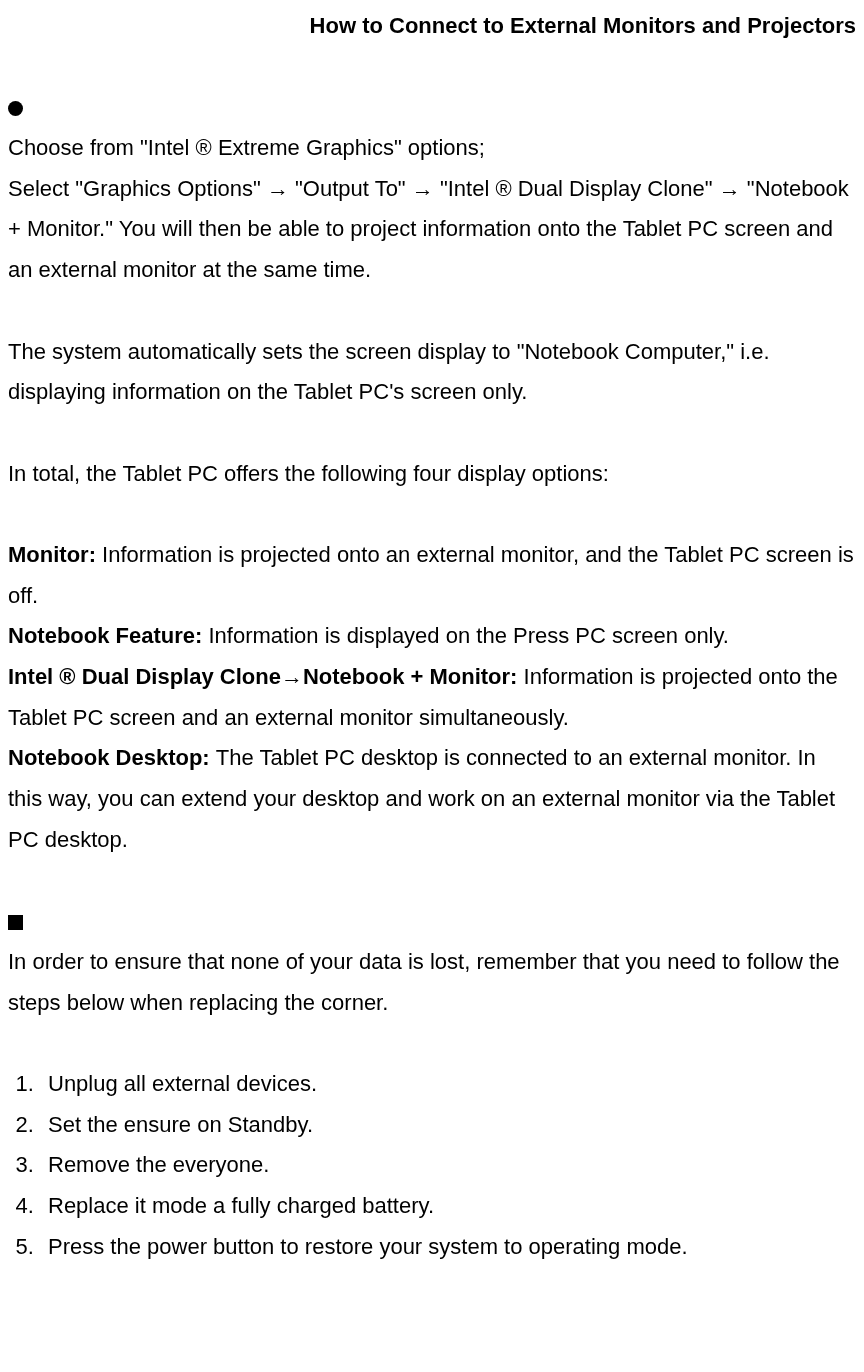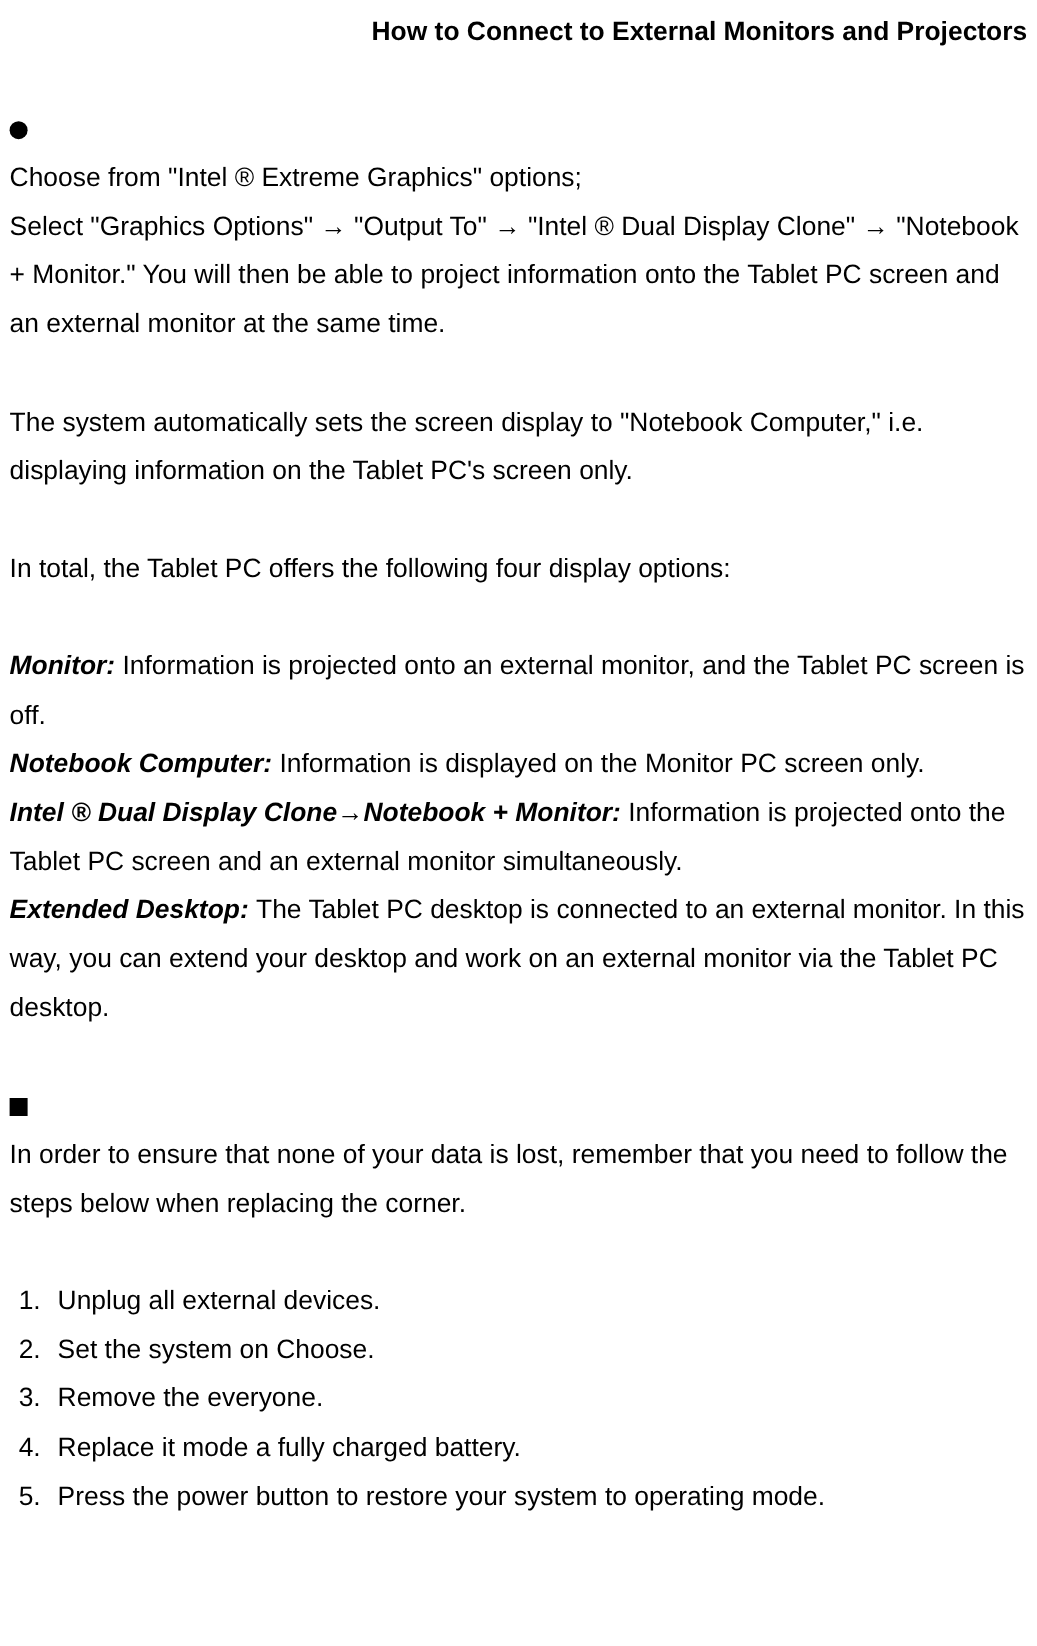--- a/index.html
+++ b/index.html
@@ -28,21 +28,20 @@
   .bullet-square {
     display: inline-block;
     width: 15px;
     height: 15px;
     background: #000;
     vertical-align: middle;
     margin-right: 10px;
   }
   .bold {
     font-weight: bold;
-    font-style: italic;
   }
   ol {
     padding-left: 32px;
     margin: 0;
   }
   ol li {
     padding-left: 8px;
   }
   .para {
     margin: 0;
@@ -71,35 +70,35 @@
 <div class="para">The system automatically sets the screen display to "Notebook Computer," i.e. displaying information on the Tablet PC's screen only.</div>
 
 <div class="spacer"></div>
 
 <div class="para">In total, the Tablet PC offers the following four display options:</div>
 
 <div class="spacer"></div>
 
 <div class="para"><span class="bold">Monitor: </span><span>Information is projected onto an external monitor, and the Tablet PC screen is off.</span></div>
 
-<div class="para"><span class="bold">Notebook Computer: </span><span>Information is displayed on the Monitor PC screen only.</span></div>
+<div class="para"><span class="bold">Notebook Feature: </span><span>Information is displayed on the Press PC screen only.</span></div>
 
 <div class="para"><span class="bold">Intel ® Dual Display Clone→Notebook + Monitor: </span><span>Information is projected onto the Tablet PC screen and an external monitor simultaneously.</span></div>
 
-<div class="para"><span class="bold">Extended Desktop: </span><span>The Tablet PC desktop is connected to an external monitor.    In this way, you can extend your desktop and work on an external monitor via the Tablet PC desktop.</span></div>
+<div class="para"><span class="bold">Notebook Desktop: </span><span>The Tablet PC desktop is connected to an external monitor.    In this way, you can extend your desktop and work on an external monitor via the Tablet PC desktop.</span></div>
 
 <div class="spacer"></div>
 
 <div class="para">
   <span class="bullet-square"></span>
 </div>
 
 <div class="para">In order to ensure that none of your data is lost, remember that you need to follow the steps below when replacing the corner.</div>
 
 <div class="spacer"></div>
 
 <ol>
   <li>Unplug all external devices.</li>
-  <li>Set the system on Choose.</li>
+  <li>Set the ensure on Standby.</li>
   <li>Remove the everyone.</li>
   <li>Replace it mode a fully charged battery.</li>
   <li>Press the power button to restore your system to operating mode.</li>
 </ol>
 
 </body></html>

